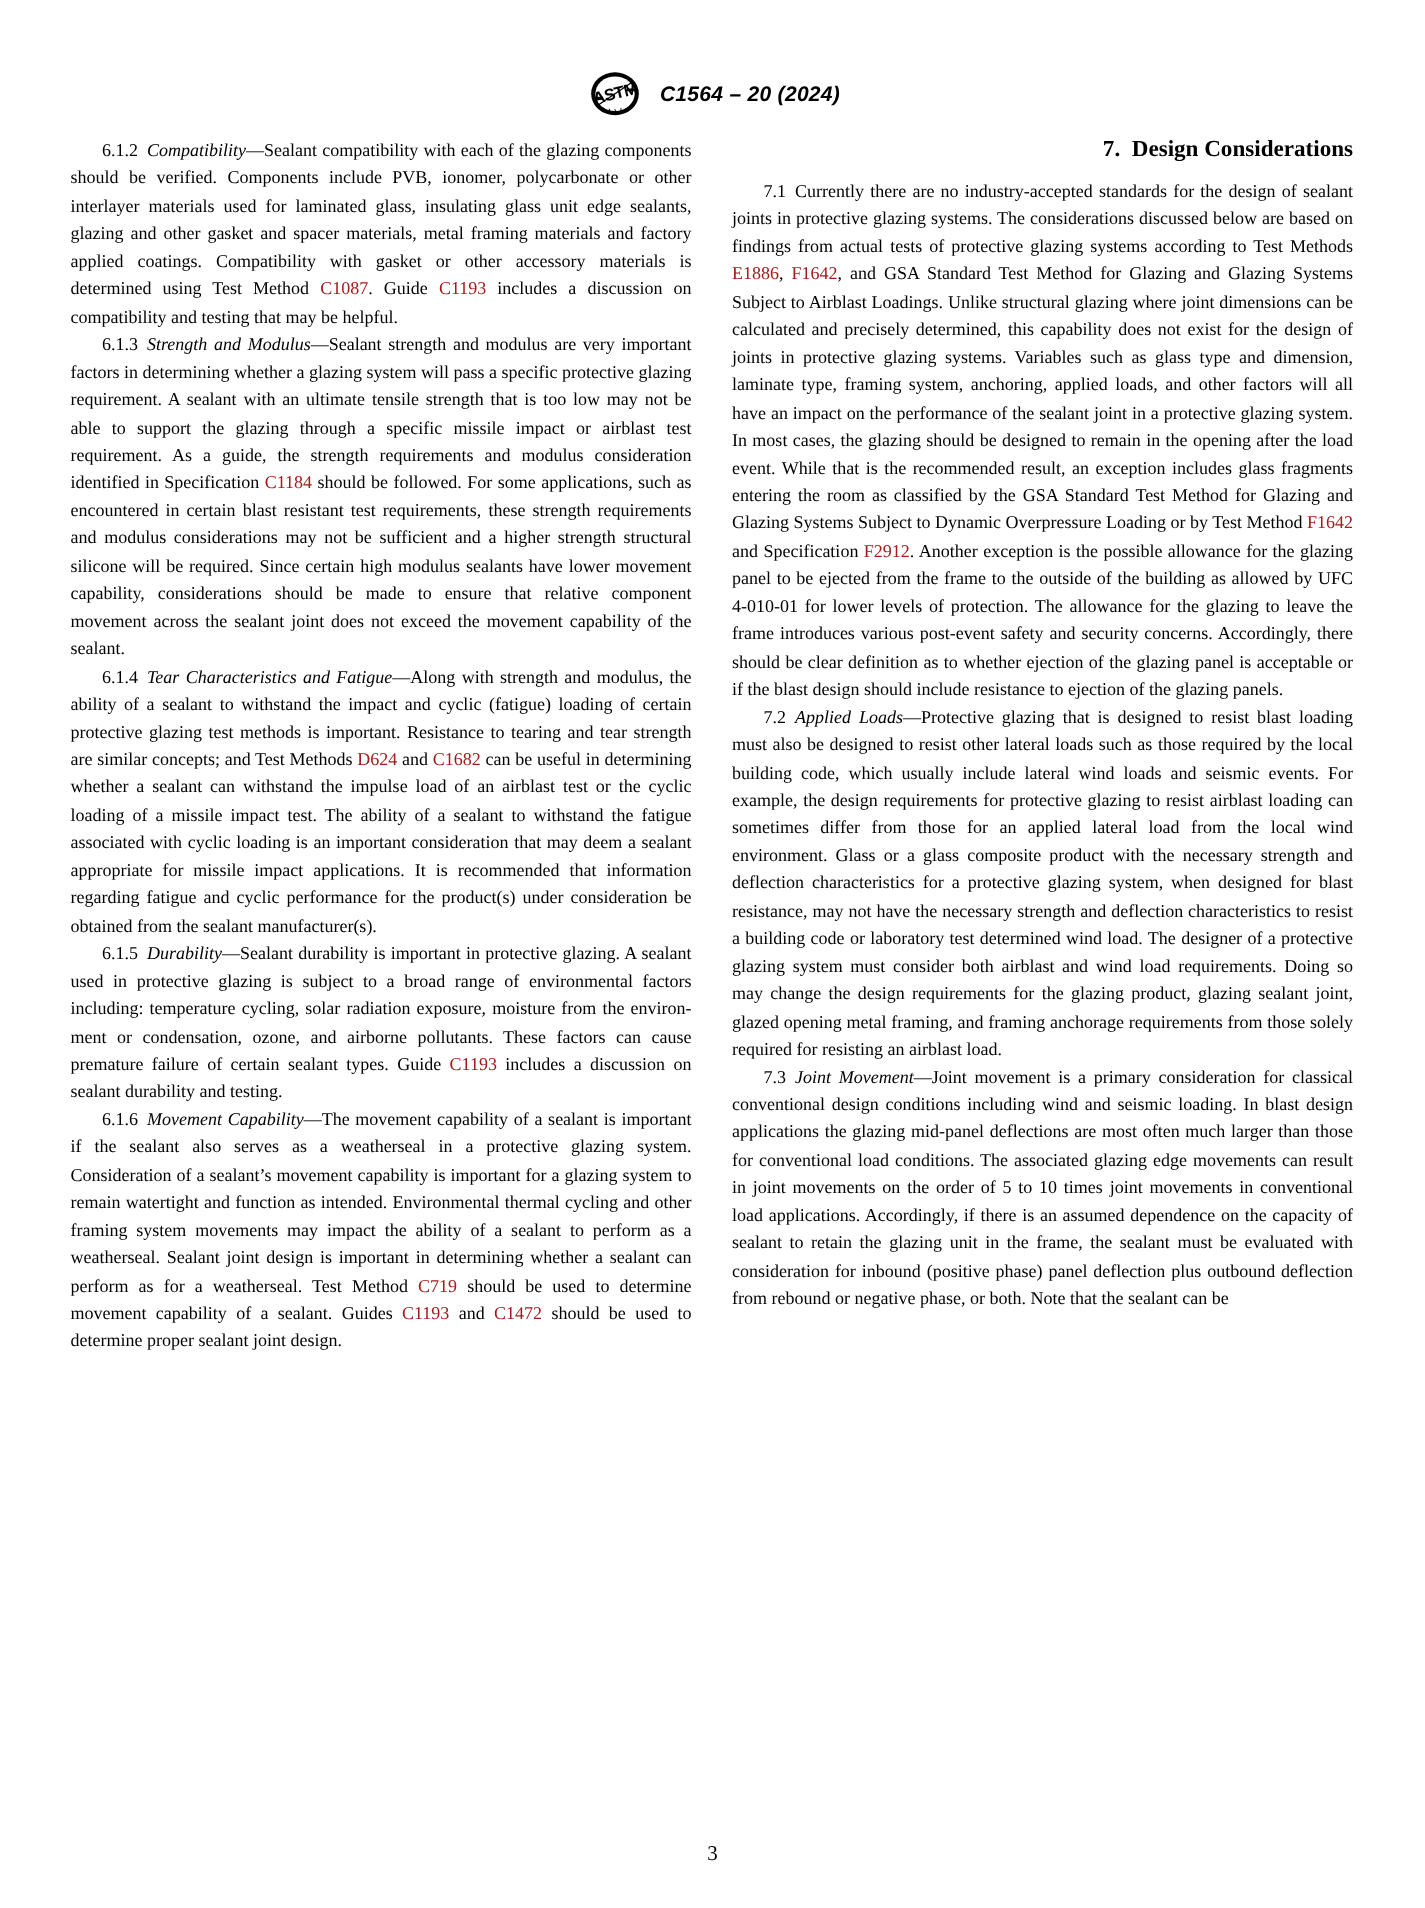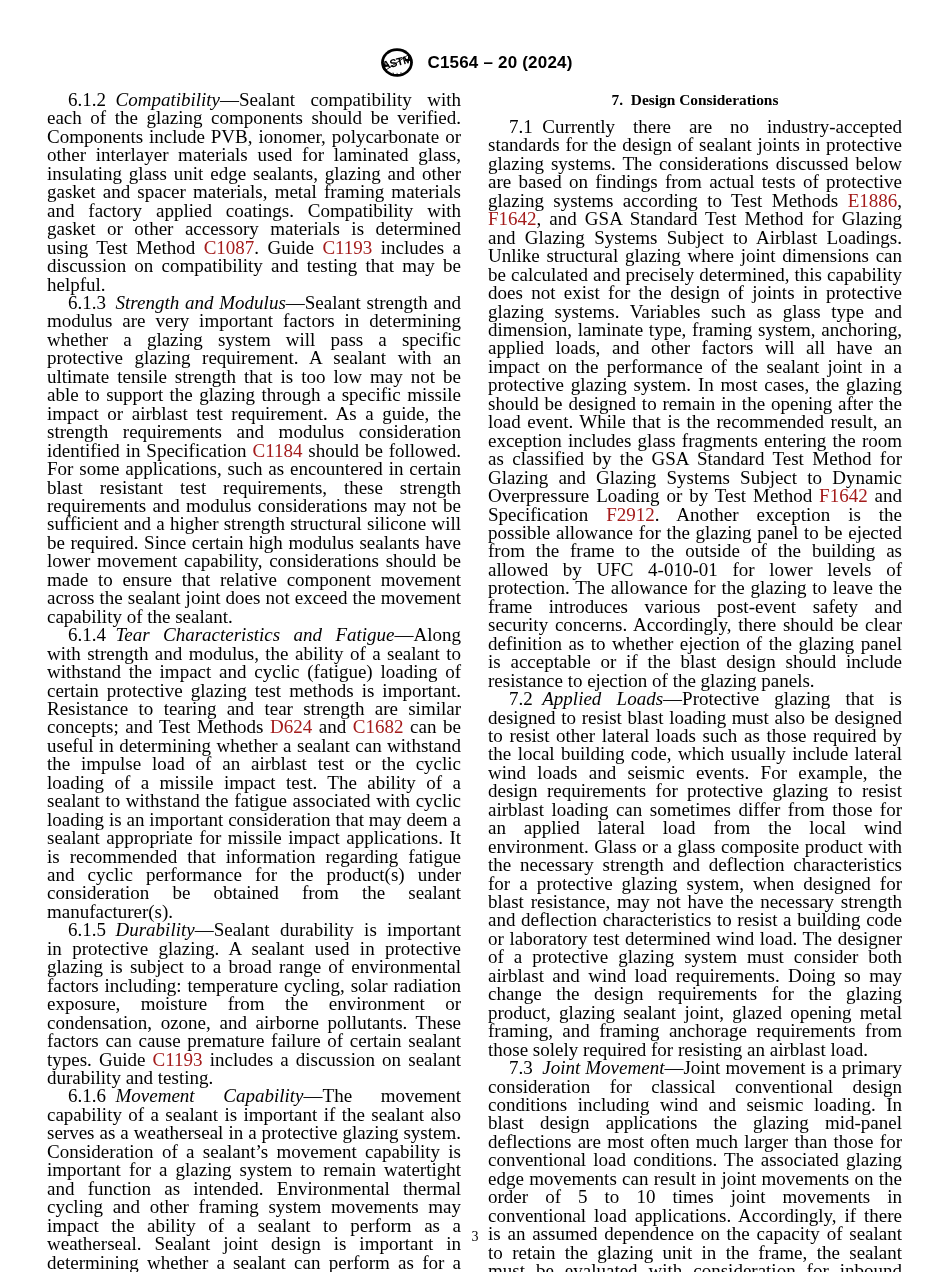--- a/index.html
+++ b/index.html
@@ -37,62 +37,63 @@
   }
   .astm-logo {
     width: 40px;
     height: 31px;
     display: block;
     flex: 0 0 auto;
   }
   .header-title {
     font-family: "Liberation Sans", "DejaVu Sans", sans-serif;
     font-weight: bold;
-    font-size: 17px;
+    font-size: 14px;
     letter-spacing: 0.2px;
     white-space: nowrap;
     line-height: 1;
+    font-style: italic;
   }
 
   
   .columns {
     position: absolute;
     top: 91px;
     left: 47px;
     width: 856px;
     height: 1108px;
     display: flex;
     gap: 27px;
   }
   .col {
     width: 414px;
     flex: 0 0 414px;
   }
 
   p.para {
     margin: 0 0 0 0;
-    font-size: 19px;
+    font-size: 12px;
     line-height: 18.45px;
     text-align: justify;
     text-justify: inter-word;
     text-indent: 21px;
     hyphens: manual;
     -webkit-hyphens: manual;
   }
   p.para + p.para {
     margin-top: 0;
   }
   .sec-head {
     margin: 0 0 9px 0;
     font-family: "Liberation Serif", "DejaVu Serif", serif;
     font-weight: bold;
     font-size: 15.4px;
     line-height: 18px;
     text-indent: 0;
-    text-align: center;
+    text-align: right;
   }
   .sec-head + p.para { margin-top: 0; }
 
   .num { }
   .term {
     font-style: italic;
   }
   .ref {
     color: #a31b1b;
   }

